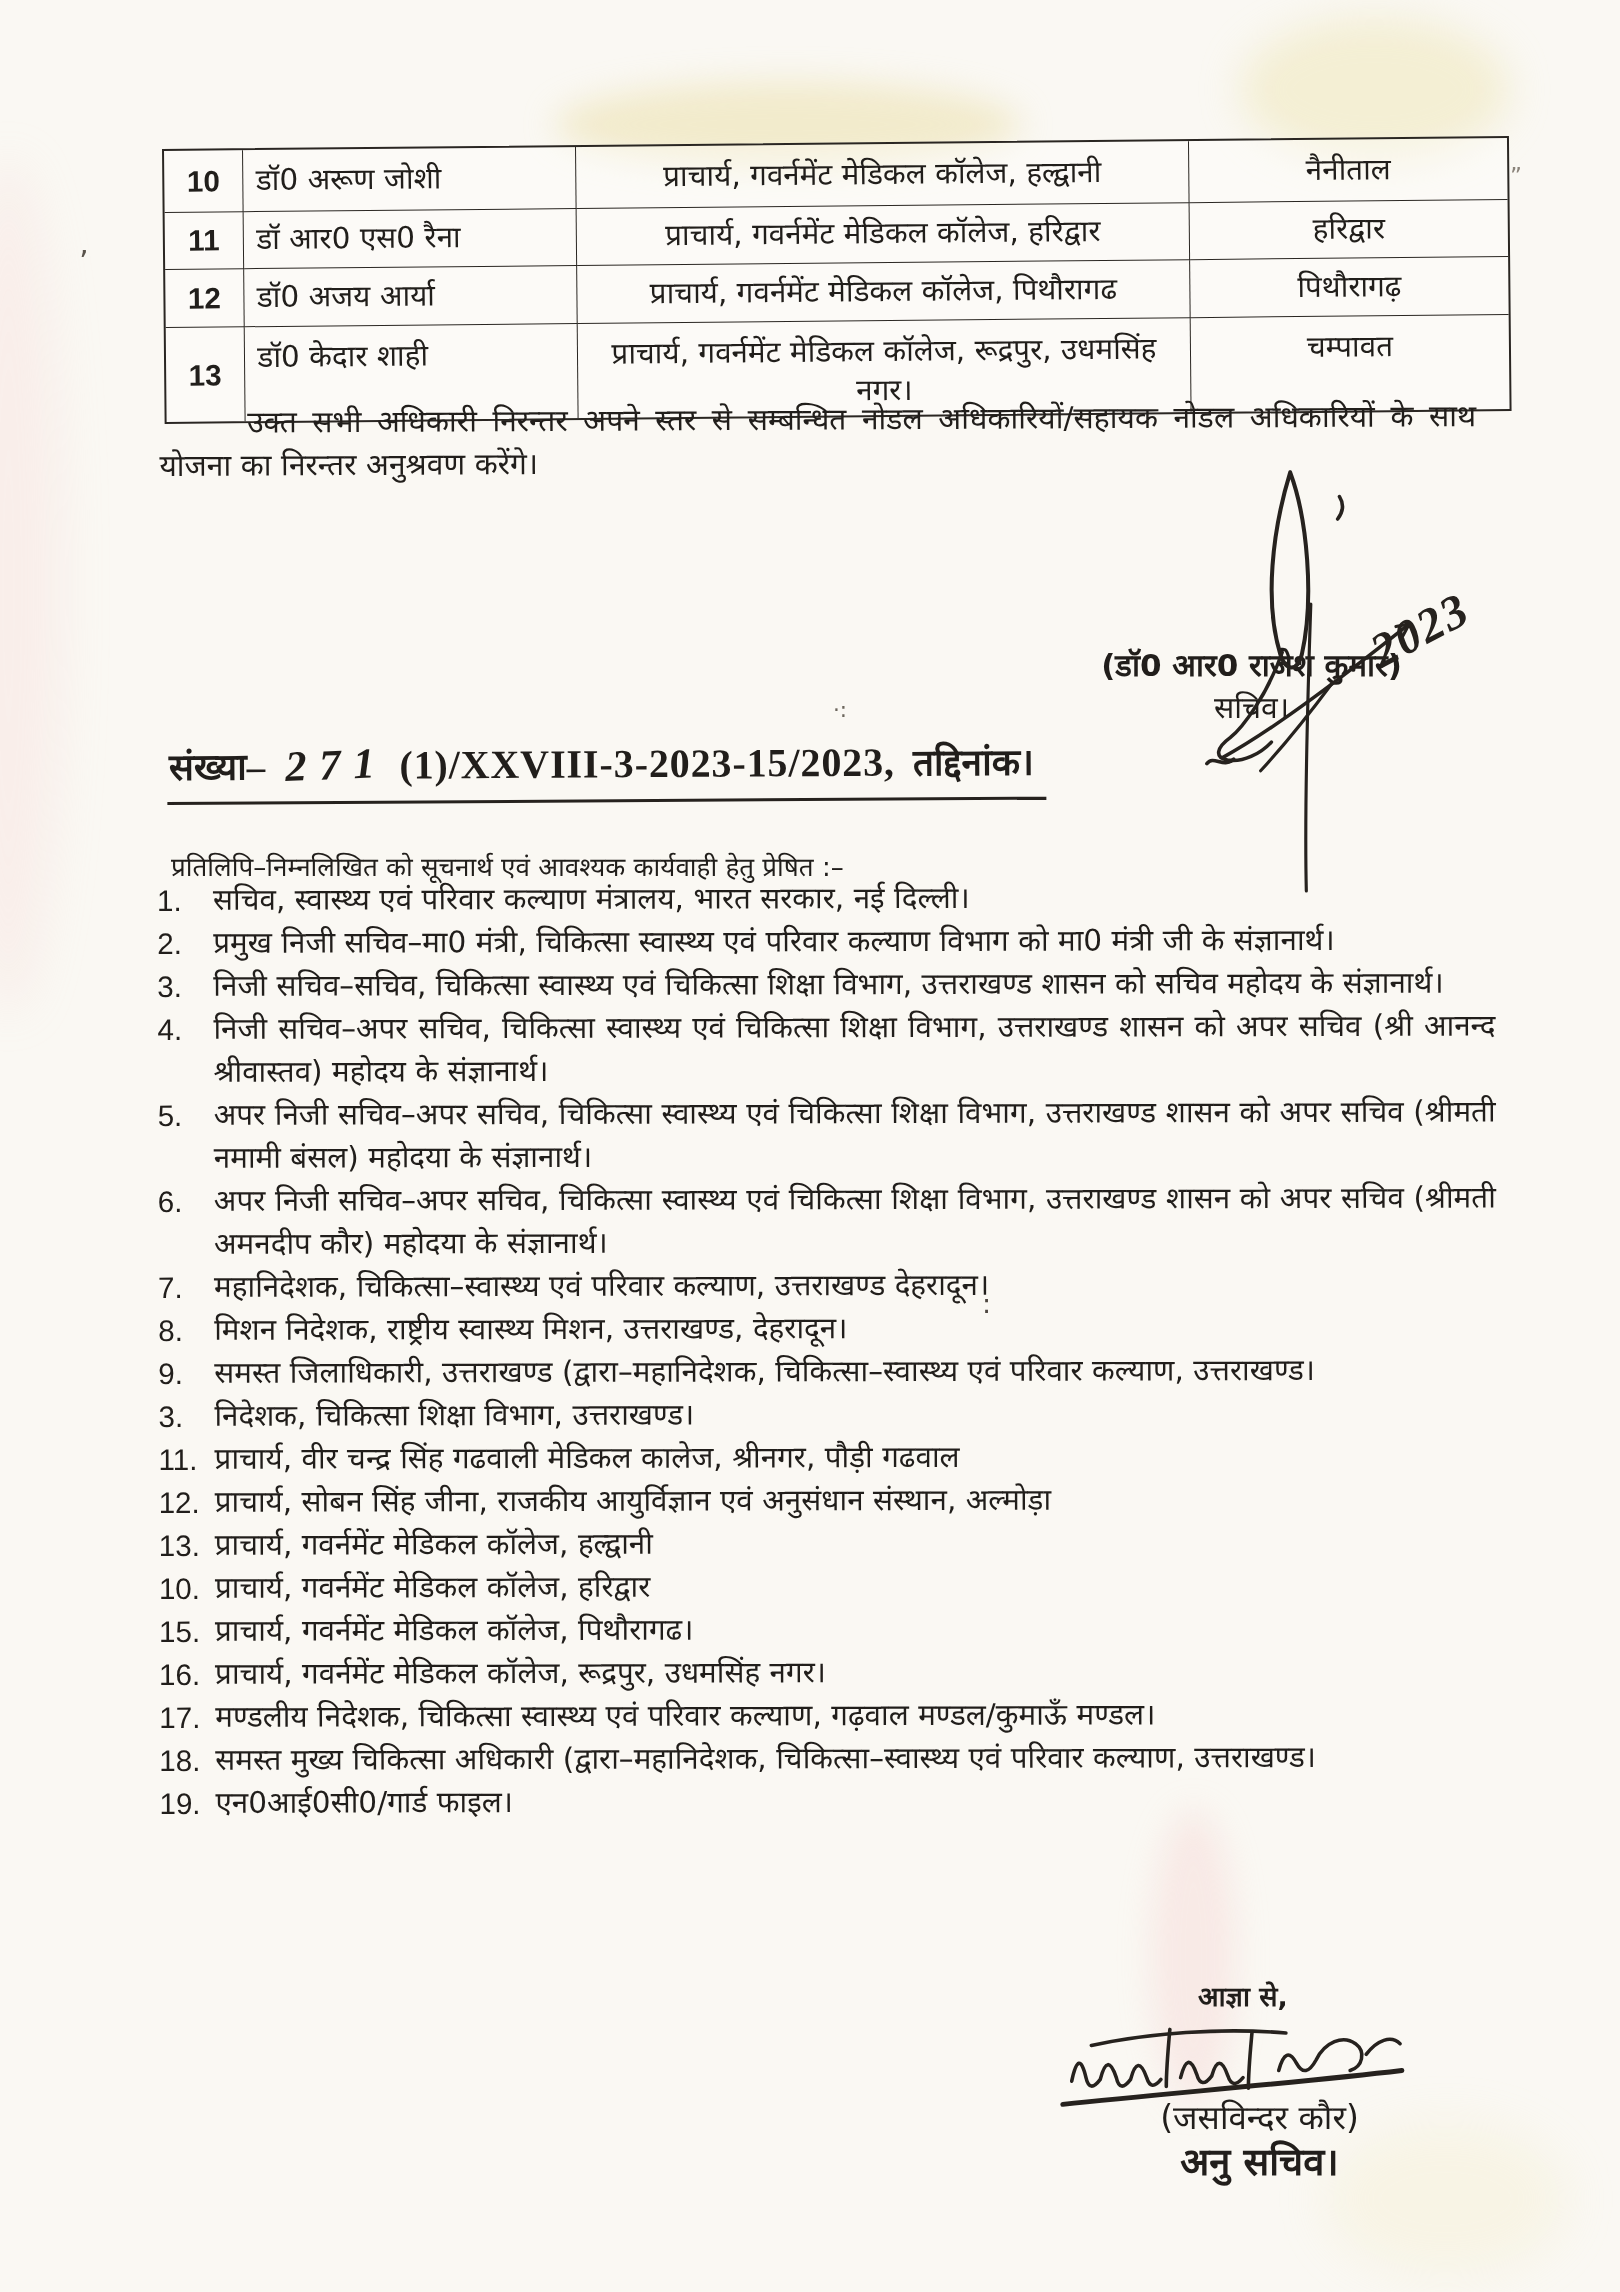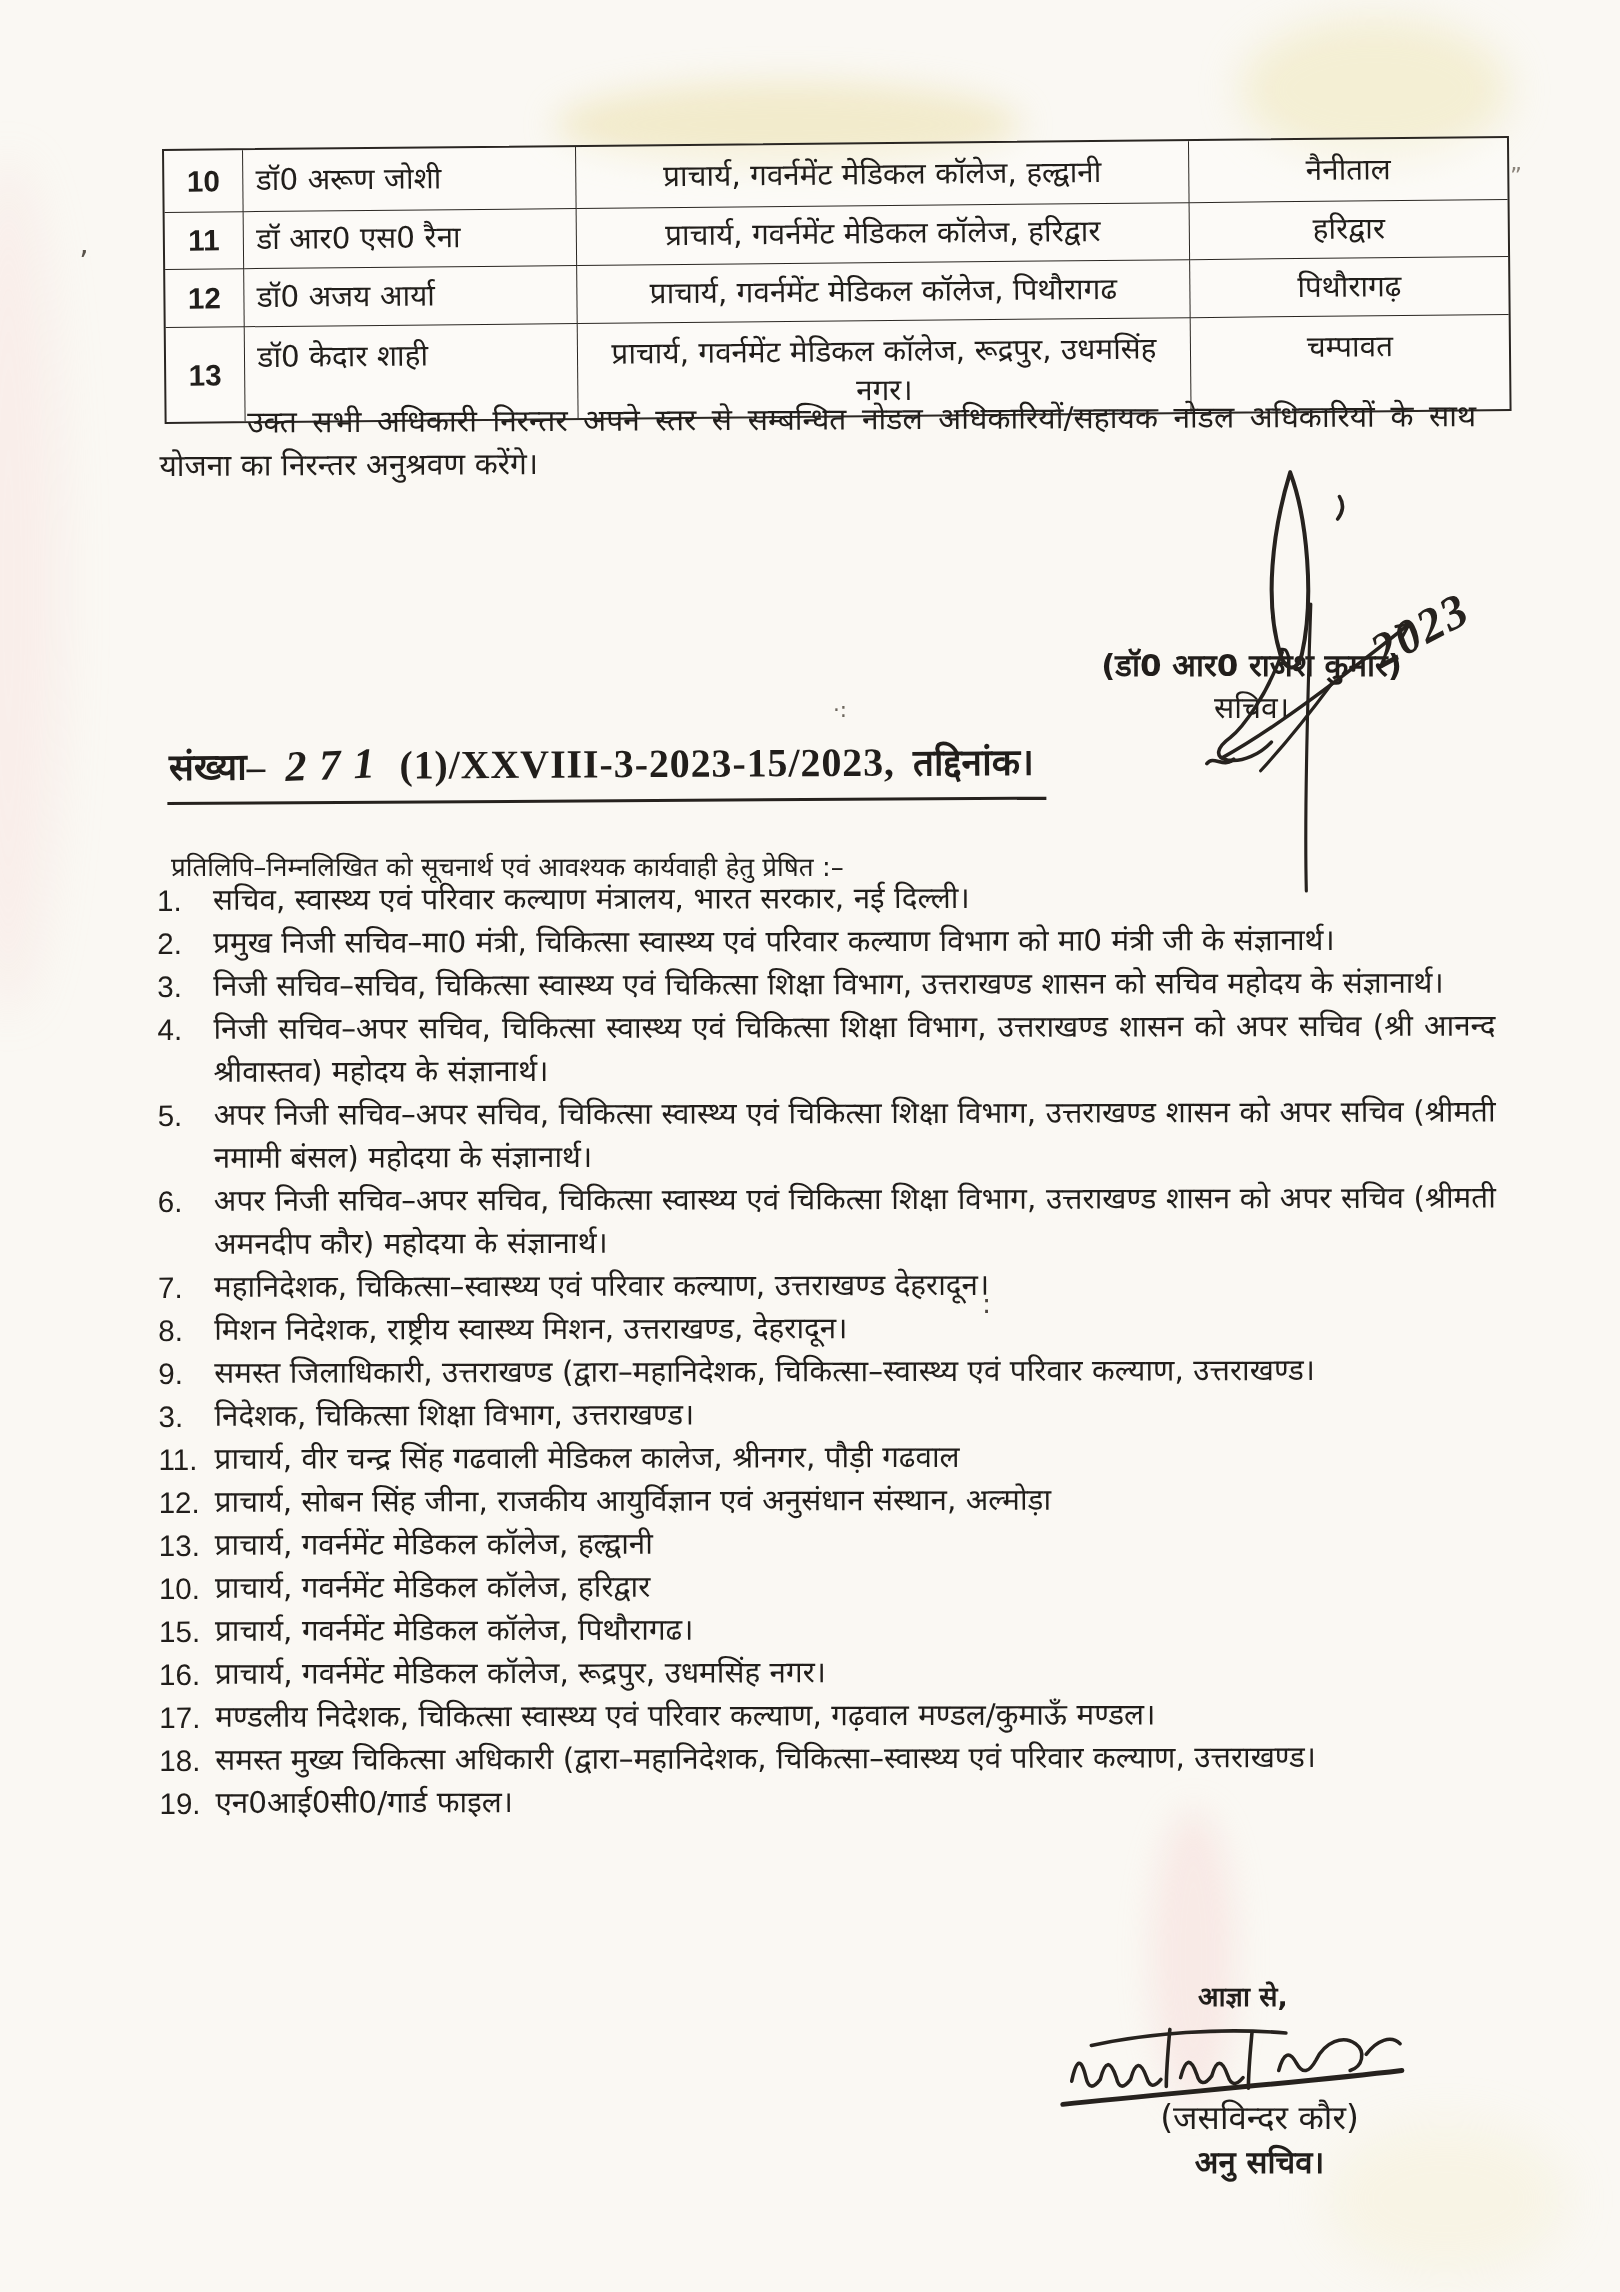--- a/index.html
+++ b/index.html
@@ -103,21 +103,21 @@
     text-align:justify;
   }
   
   .by-order{
     position:absolute;left:1198px;top:1977px;
     font-size:27px;font-weight:600;
   }
   .sig-bottom-svg{position:absolute;left:1055px;top:2008px;z-index:3;}
   .sig-bottom-block{position:absolute;left:1094px;top:2094px;width:331px;text-align:center;}
   .sig-bottom-name{font-size:33px;font-weight:400;line-height:47px;}
-  .sig-bottom-title{font-size:31px;font-weight:600;line-height:43px;}
+  .sig-bottom-title{font-size:38px;font-weight:600;line-height:43px;}
 </style>
 </head>
 <body>
 
 <div id="page">
 
   <div class="smudge" style="left:555px;top:82px;width:466px;height:85px;background:rgba(230,216,150,0.42);filter:blur(16px);"></div>
   <div class="smudge" style="left:1240px;top:18px;width:269px;height:143px;background:rgba(236,226,164,0.40);filter:blur(19.7px);"></div>
   <div class="smudge" style="left:-45px;top:161px;width:107px;height:851px;background:rgba(244,205,205,0.22);filter:blur(23px);"></div>
   <div class="smudge" style="left:1151px;top:1809px;width:85px;height:296px;background:rgba(243,195,195,0.26);filter:blur(16px);"></div>

